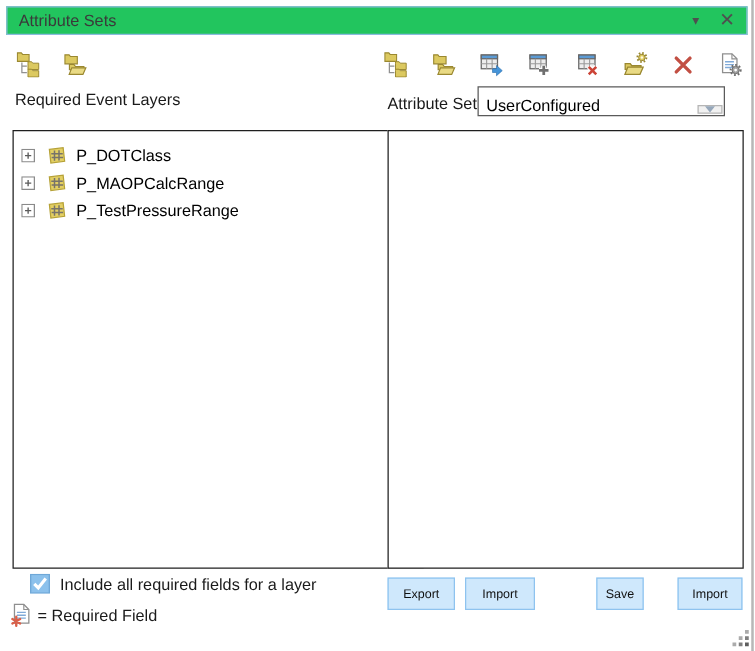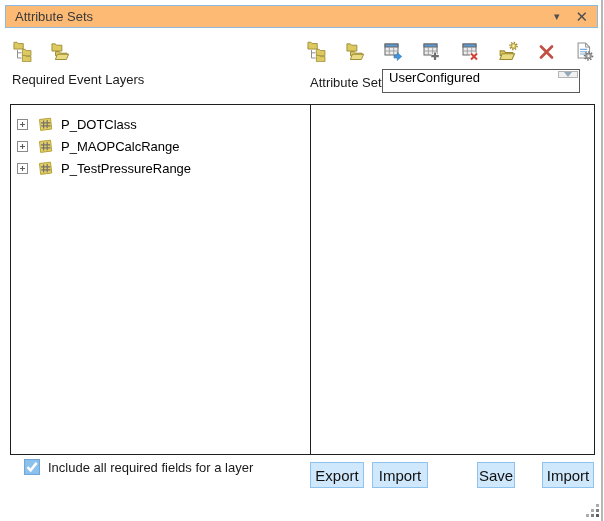--- a/index.html
+++ b/index.html
@@ -5,40 +5,40 @@
   html,body{margin:0;padding:0;background:#fff;}
   .window{
     position:relative;width:604px;height:521px;background:#fff;overflow:hidden;
     font-family:"Liberation Sans","DejaVu Sans",sans-serif;font-size:13px;color:#1a1a1a;
   }
   .edge-right{position:absolute;top:0;right:1px;width:2px;height:521px;background:#b7b7b7;}
 
   
   .titlebar{
     position:absolute;left:5px;top:5px;width:593px;height:23px;box-sizing:border-box;
-    background:#fdba74;border:1px solid #8abade;display:flex;align-items:center;padding:0 9px;
+    background:#22c55e;border:1px solid #8abade;display:flex;align-items:center;padding:0 9px;
   }
   .titlebar .title{flex:1;color:#3a3a3a;}
   .tb-chevron{color:#4f4f4f;font-size:11px;margin-right:16px;cursor:pointer;}
   .tb-close{color:#4f4f4f;font-size:15px;font-weight:bold;cursor:pointer;line-height:1;}
 
   
   .toolbar-left{position:absolute;left:12px;top:40px;display:flex;gap:15px;}
   .toolbar-right{position:absolute;left:306px;top:40px;width:290px;display:flex;justify-content:space-between;}
   .tool{width:22px;height:22px;display:flex;align-items:center;justify-content:center;cursor:pointer;}
   .tool svg{display:block;}
 
   
   .lbl-available{position:absolute;left:12px;top:72px;}
   .lbl-attrset{position:absolute;left:310px;top:75px;}
 
   
   .combo{
     position:absolute;left:382px;top:69px;width:198px;height:24px;box-sizing:border-box;
-    border:1px solid #5a5a5a;background:#fff;display:flex;align-items:flex-start;
+    border:1px solid #5a5a5a;background:#fff;display:flex;align-items:flex-end;
   }
   .combo input{
     flex:1;border:none;outline:none;padding:0 6px;font:13px "Liberation Sans","DejaVu Sans",sans-serif;
     color:#000;background:transparent;min-width:0;
   }
   .combo-btn{
     width:20px;margin:1px;background:#f1f1f1;border:1px solid #b5b5b5;box-sizing:border-box;
     display:flex;align-items:center;justify-content:center;cursor:pointer;
   }
   .combo-arrow{width:0;height:0;border-left:4px solid transparent;border-right:4px solid transparent;border-top:5px solid #96a7ba;}
@@ -56,21 +56,21 @@
   .include-row{position:absolute;left:24px;top:459px;display:flex;align-items:center;}
   .include-row .cbx{flex:none;cursor:pointer;}
   .include-row .cbx-label{margin-left:8px;}
   .required-row{position:absolute;left:8px;top:482px;display:flex;align-items:center;}
   .required-row .req-label{margin-left:5px;}
 
   
   .btn{
     position:absolute;top:462px;height:26px;box-sizing:border-box;background:#cfe8fc;border:1px solid #8ec3ef;
     color:#111;display:flex;align-items:center;justify-content:center;cursor:pointer;
-    font-family:"Liberation Sans","DejaVu Sans",sans-serif;font-size:15px;
+    font-family:"Liberation Sans","DejaVu Sans",sans-serif;font-size:10px;
   }
   .btn-export{left:310px;width:54px;}
   .btn-import{left:372px;width:56px;}
   .btn-save{left:477px;width:38px;}
   .btn-close{left:542px;width:52px;}
 
   
   .grip{position:absolute;right:4px;bottom:3px;width:14px;height:14px;cursor:nwse-resize;}
   .grip-dots{
     position:absolute;left:0;top:0;width:3px;height:3px;background:transparent;
@@ -234,20 +234,29 @@
   <div class="panel-right"></div>
 
   <div class="include-row">
     <svg class="cbx" width="16" height="16" viewBox="0 0 15 15">
         <rect x="0.5" y="0.5" width="14" height="14" fill="#8cc1ec" stroke="#6fa8d8"></rect>
         <path d="M3.2 7.6 L6.2 10.6 L11.8 3.6" fill="none" stroke="#ffffff" stroke-width="2.4"></path>
       </svg>
     <span class="cbx-label">Include all required fields for a layer</span>
   </div>
 
+  <div class="required-row">
+    <svg width="17" height="20" viewBox="0 0 17 20">
+      <use href="#sym-page" transform="translate(3,1) scale(1.15)"></use>
+      <g transform="translate(5,15)" stroke="#d9604a" stroke-width="1.9" stroke-linecap="round">
+          <path d="M0 -3.6 V3.6 M-3.1 -1.8 L3.1 1.8 M-3.1 1.8 L3.1 -1.8"></path>
+        </g>
+    </svg>
+    <span class="req-label">= Required Field</span>
+  </div>
 
   <div class="btn btn-export">Export</div>
   <div class="btn btn-import">Import</div>
   <div class="btn btn-save">Save</div>
   <div class="btn btn-close">Import</div>
 
   <div class="grip">
       <span class="grip-dots"></span>
     </div>
 

